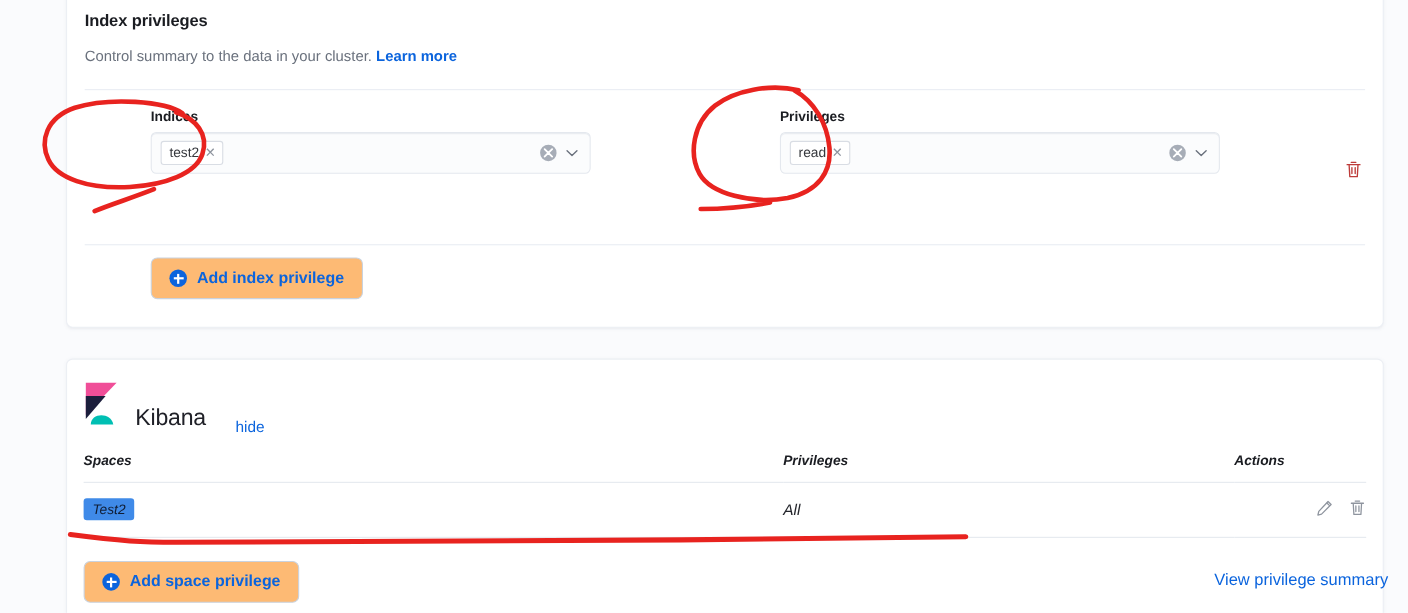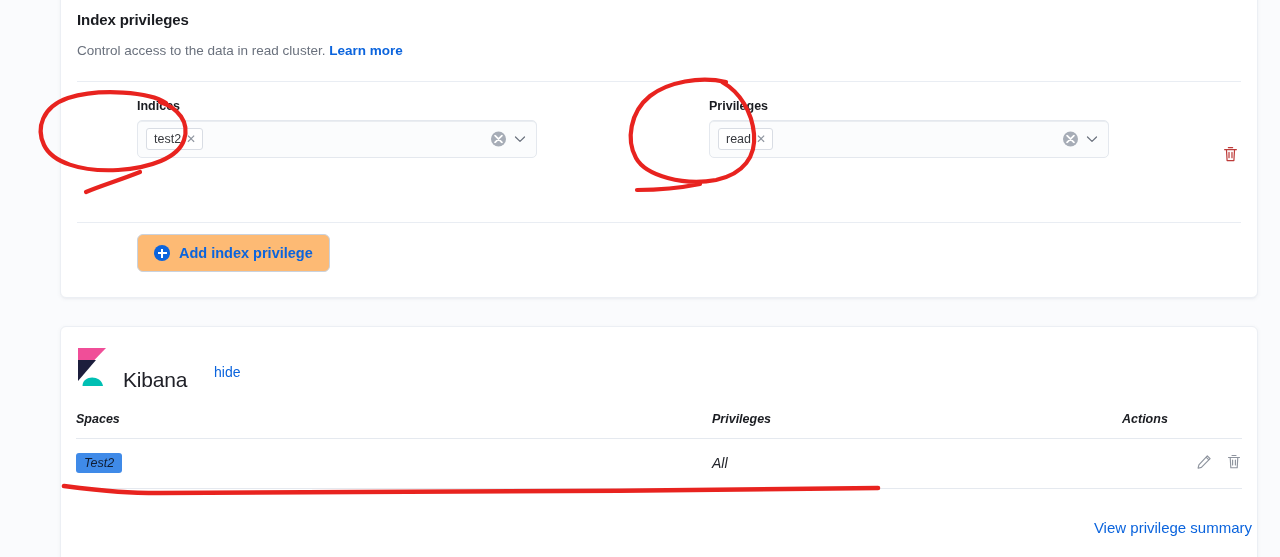--- a/index.html
+++ b/index.html
@@ -121,21 +121,21 @@
   
   #kb-logo {
     position: absolute; left: 76px; top: 347px;
     width: 36px; height: 40px;
   }
   #kb-title {
     position: absolute; left: 123px; top: 368px;
     font-size: 21px; color: #202128; font-weight: 400; letter-spacing: -0.2px;
   }
   #kb-hide {
-    position: absolute; left: 214px; top: 364px;
+    position: absolute; left: 214px; top: 380px;
     font-size: 14px; color: #0b64dd; cursor: pointer;
   }
 
   
   #tbl { position: absolute; left: 76px; top: 412px; width: 1166px; }
   #tbl table { width: 100%; border-collapse: collapse; font-style: italic; }
   #tbl th {
     font-size: 12.5px; font-weight: 700; color: #1a1c21;
     text-align: left; padding: 0 0 12px 0;
     border-bottom: 1px solid #e5e9ef;
@@ -155,38 +155,38 @@
     color: #101d33;
     font-size: 12.5px;
     padding: 3px 8px;
     border-radius: 3px;
     line-height: 1.15;
   }
   .act-icons { display: inline-flex; gap: 14px; align-items: center; justify-content: flex-end; }
   .act-icons span { cursor: pointer; display: inline-flex; }
 
   #link-summary {
-    position: absolute; right: 16px; top: 519px;
+    position: absolute; right: 6px; top: 519px;
     font-size: 15px; color: #0b64dd; cursor: pointer; text-decoration: none;
   }
 
   
   #annot { position: absolute; left: 0; top: 0; width: 1280px; height: 557px; pointer-events: none; }
 </style>
 </head>
 <body>
 
 <div id="root">
 
   <div class="panel" id="panel-index">
 
     <div class="sec-title">Index privileges</div>
 
     <div class="sec-sub">
-      <span>Control access to the data in read cluster.</span>
+      <span>Control summary to the data in your cluster.</span>
       <a href="#">Learn more</a>
     </div>
 
     <div class="hr" id="hr-1"></div>
 
     <div class="field" id="field-indices">
       <span class="field-label">Indices</span>
       <div class="combobox">
         <span class="pill">
           <span>test2</span>
@@ -279,20 +279,24 @@
                   <path d="M6 1.5h4M2.5 3.5h11M4.2 3.5l.6 10.2h6.4l.6-10.2M6.6 6v5M9.4 6v5" fill="none" stroke="#8e949e" stroke-width="1.15" stroke-linecap="round" stroke-linejoin="round"></path>
                 </svg>
               </span>
             </span>
           </td>
         </tr>
       </tbody>
     </table>
   </div>
 
+  <button class="btn-empty" id="btn-add-space">
+    <span class="plus-circle"></span>
+    <span>Add space privilege</span>
+  </button>
 
   <a href="#" id="link-summary">View privilege summary</a>
 
   <svg id="annot">
     <g fill="none" stroke="#e8231f" stroke-width="4.2" stroke-linecap="round" stroke-linejoin="round">
       <path d="M166 103 C150 92, 100 88, 68 98 C42 107, 36 128, 44 145
                C52 162, 80 172, 118 170 C150 168, 178 158, 184 140
                C190 122, 178 108, 160 102
                M140 172 C120 180, 100 186, 86 192"></path>
       <path d="M726 82 C700 76, 668 82, 650 96 C630 112, 626 140, 636 158

